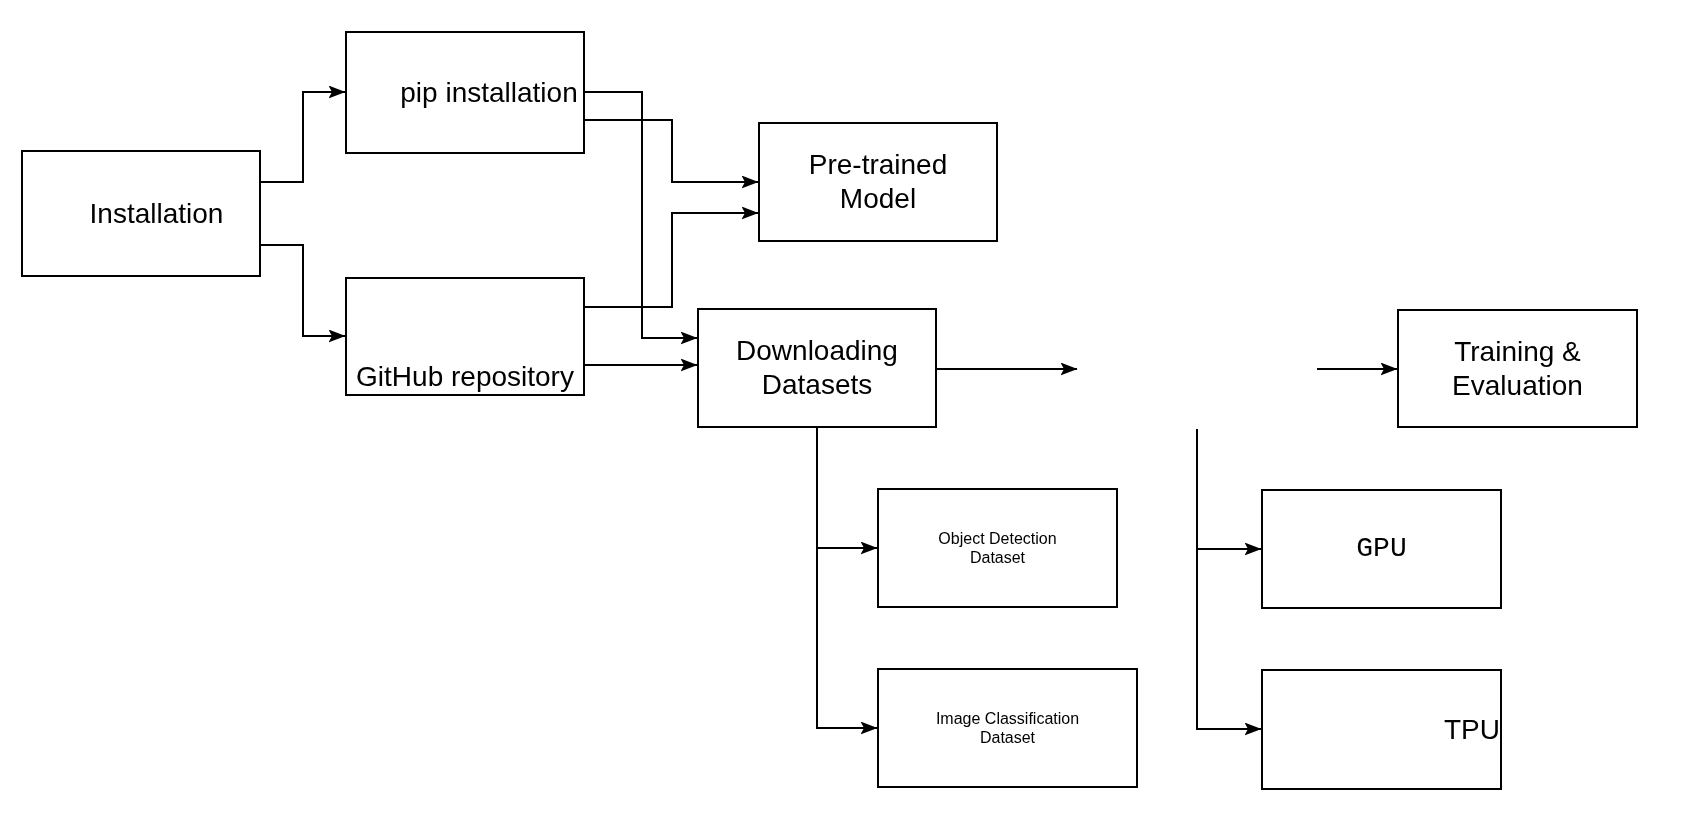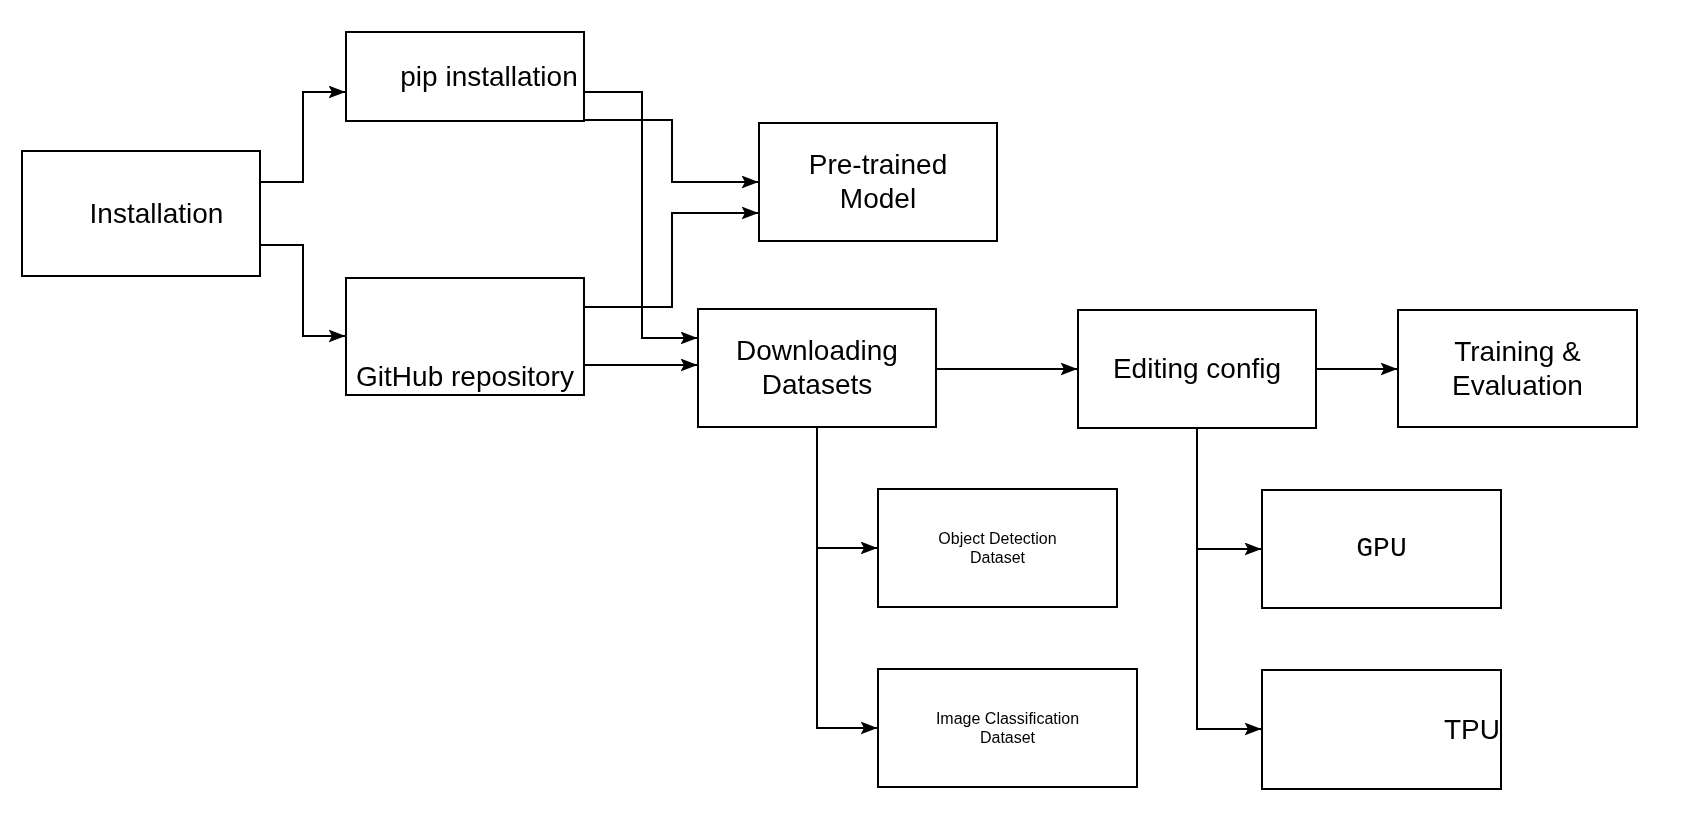--- a/index.html
+++ b/index.html
@@ -58,41 +58,38 @@
     <polyline points="817,428 817,548 877,548" marker-end="url(#arrow)"></polyline>
     <polyline points="817,428 817,728 877,728" marker-end="url(#arrow)"></polyline>
     <polyline points="1197,429 1197,549 1261,549" marker-end="url(#arrow)"></polyline>
     <polyline points="1197,429 1197,729 1261,729" marker-end="url(#arrow)"></polyline>
   </svg>
 
   <div class="node" style="left:21px; top:150px; width:240px; height:127px;padding-left:31px;">
     <span class="lbl">Installation</span>
   </div>
 
-  <div class="node" style="left:345px; top:31px; width:240px; height:91px;padding-left:48px;">
+  <div class="node" style="left:345px; top:31px; width:240px; height:123px;padding-left:48px;">
     <span class="lbl">pip installation</span>
   </div>
 
   <div class="node" style="left:345px; top:277px; width:240px; height:119px;align-items:flex-end;">
     <span class="lbl">GitHub repository</span>
   </div>
 
   <div class="node" style="left:758px; top:122px; width:240px; height:120px;text-align:center;">
     <span class="lbl">Pre-trained
 Model</span>
   </div>
 
   <div class="node" style="left:697px; top:308px; width:240px; height:120px;align-items:center;">
     <span class="lbl">Downloading
 Datasets</span>
   </div>
 
-  <div class="node" style="left:1077px; top:309px; width:240px; height:120px;">
-    <span class="lbl">Editing config</span>
-  </div>
 
   <div class="node" style="left:1397px; top:309px; width:241px; height:119px;">
     <span class="lbl">Training &amp;
 Evaluation</span>
   </div>
 
   <div class="node small" style="left:877px; top:488px; width:241px; height:120px;">
     <span class="lbl">Object Detection
 Dataset</span>
   </div>

